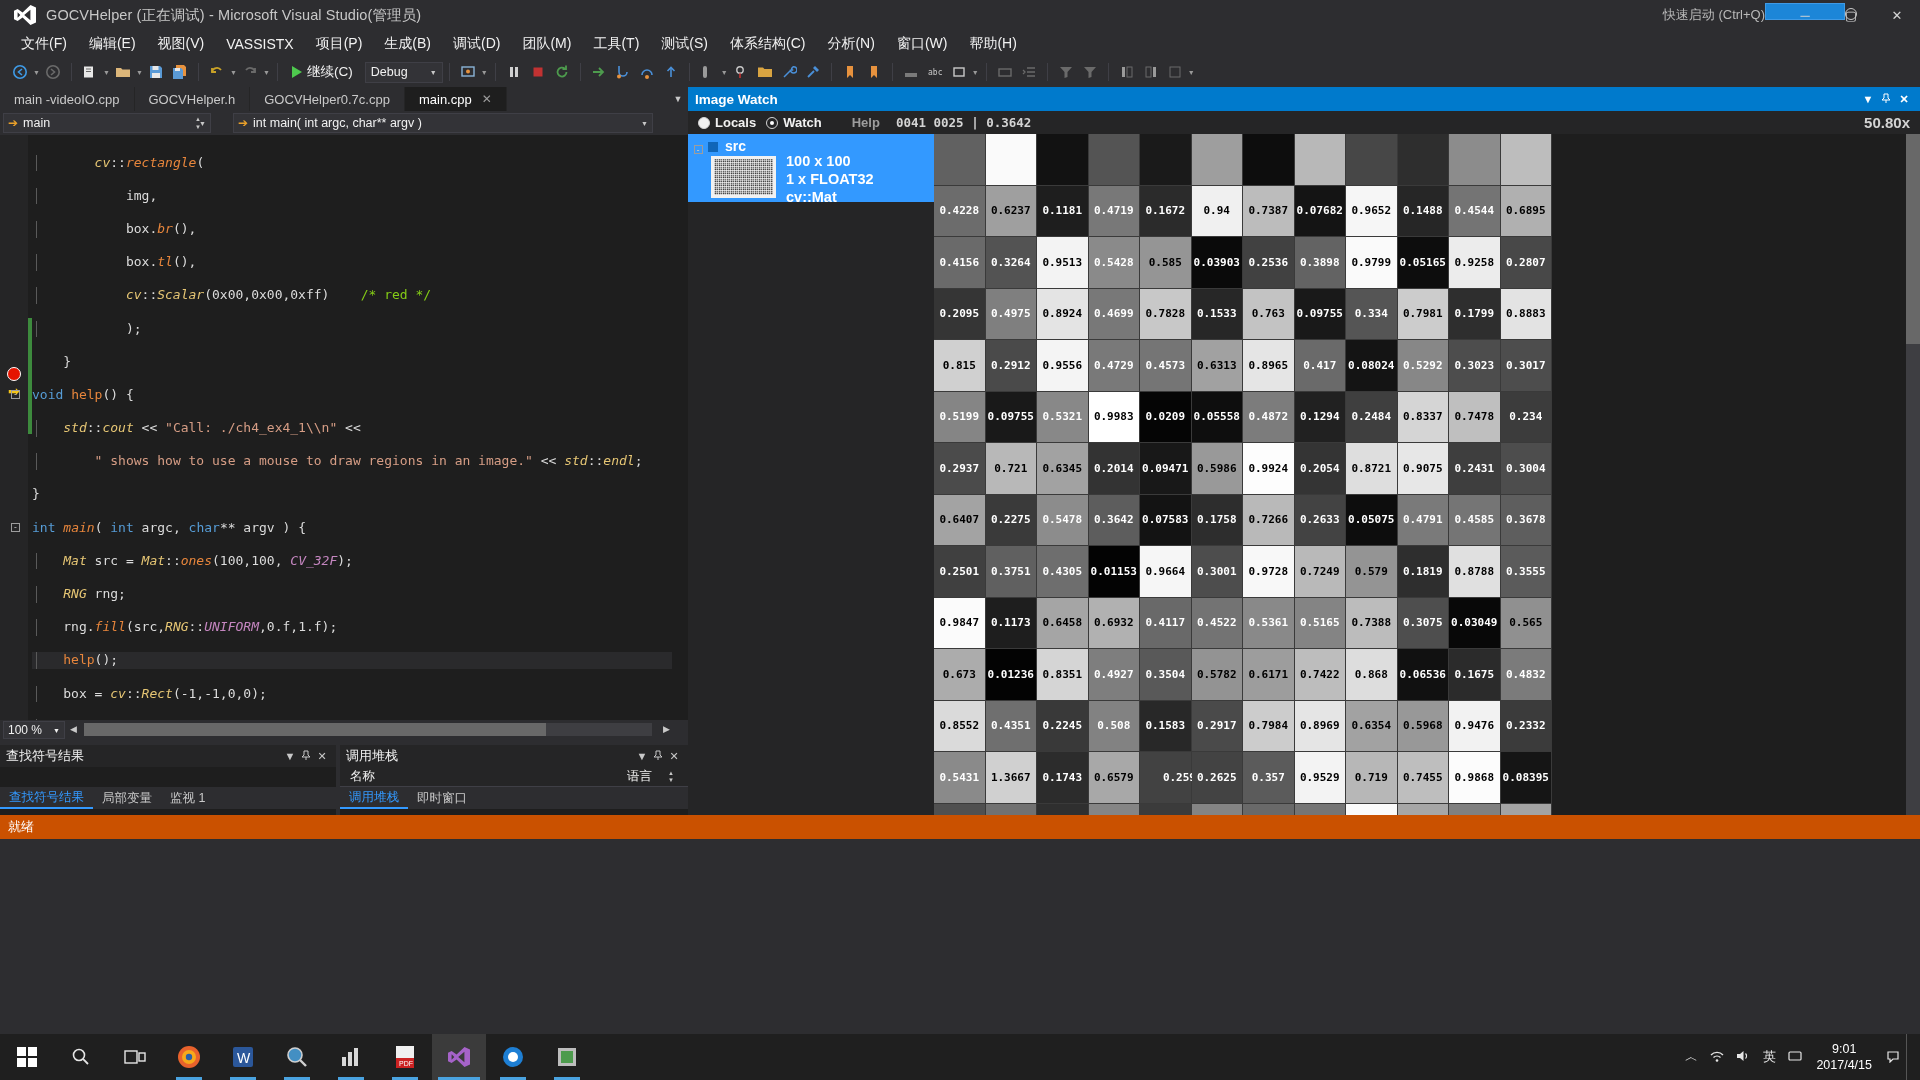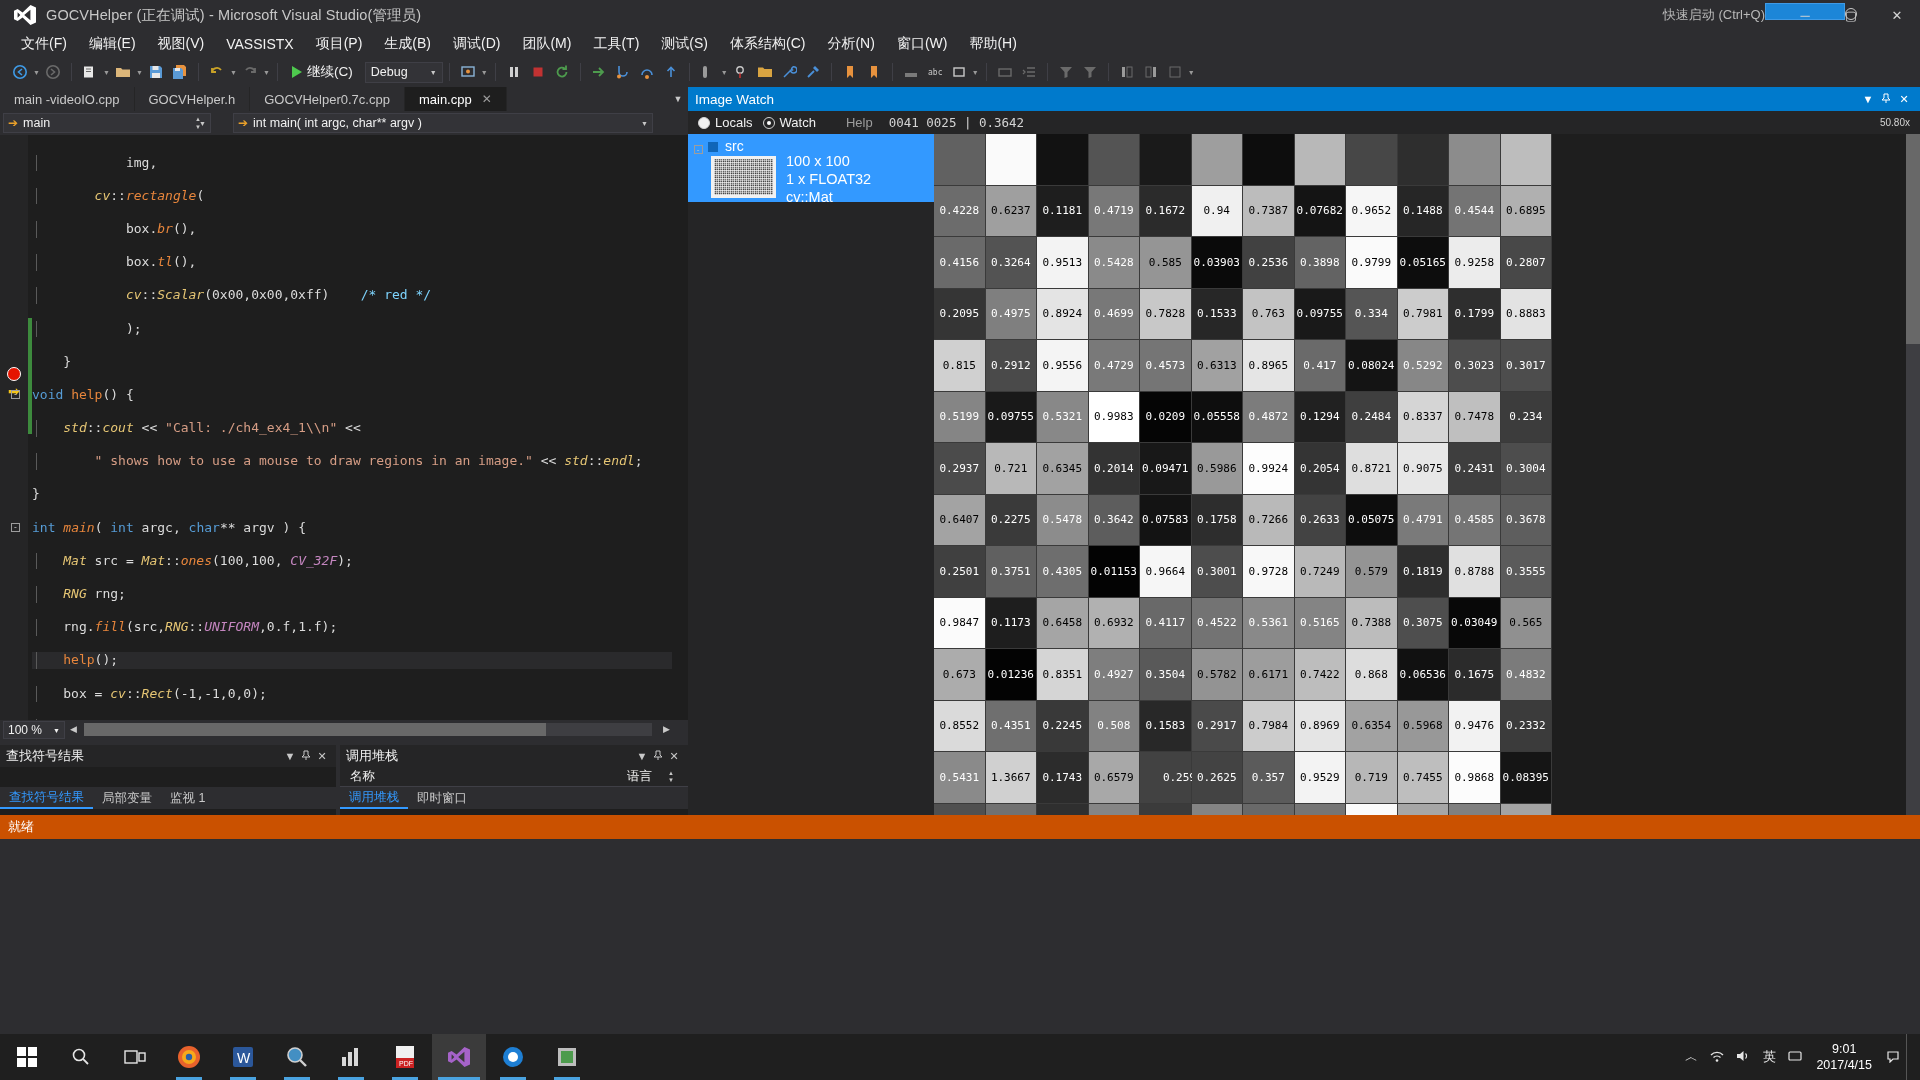--- a/index.html
+++ b/index.html
@@ -109,21 +109,21 @@
     font-family:"DejaVu Sans Mono", monospace; font-size:13px; line-height:16.6px;
     white-space:pre; color:#dcdcdc; padding-top:3px;
   }
   .ln { height:16.6px; position:relative; }
   .ln.hl { background:#2a2a2c; }
   .kw   { color:#569cd6; }
   .typ  { color:#e6c674; font-style:italic; }
   .fn   { color:#e8863c; font-style:italic; }
   .fnp  { color:#e8863c; }
   .str  { color:#d69d85; }
-  .cmt  { color:#7dd3fc; }
+  .cmt  { color:#84cc16; }
   .mac  { color:#c586c0; font-style:italic; }
   .pln  { color:#dcdcdc; }
   .fold {
     position:absolute; left:-21px; top:3px; width:9px; height:9px;
     border:1px solid #9d9d9d; font-size:8px; line-height:7px; text-align:center; color:#c8c8c8;
   }
   .vline { position:absolute; left:-14px; top:0; width:1px; height:16.6px; background:#5a5a5a; }
   .bp { position:absolute; left:7px; width:14px; height:14px; border-radius:50%; background:#e51400; border:1.5px solid #fff; }
   .yarrow { position:absolute; left:8px; width:13px; height:13px; color:#f5c518; font-size:14px; line-height:13px; }
   .chg { position:absolute; left:0; width:4px; background:#3d8a3d; }
@@ -165,38 +165,38 @@
                font-size:12.5px; color:#f1f1f1; border-bottom:1px solid #3f3f46; }
   .bw-colhdr span { padding:0 10px; }
   .bw-tabs {
     position:absolute; top:787px; height:22px; display:flex; align-items:center;
   }
   .bw-tab { padding:0 9px; height:22px; display:flex; align-items:center; font-size:12.5px; color:#c9c9c9; }
   .bw-tab.active { color:#3399ff; border-bottom:2px solid #3399ff; }
 
   
   .iw {
-    position:absolute; left:688px; top:87px; width:1232px; height:680px; background:#000000;
+    position:absolute; left:688px; top:87px; width:1232px; height:680px; background:#000000;font-weight:bold;
   }
   .iw-title {
     position:absolute; left:0; top:0; width:1232px; height:24px; background:#007acc;
     display:flex; align-items:center; padding:0 7px; color:#fff; font-size:13.5px;
   }
   .iw-title .dots { flex:1; height:1px; }
   .iw-title .ico { width:18px; text-align:center; font-size:11px; color:#ffffff; }
   .iw-tools {
     position:absolute; left:0; top:24px; width:1232px; height:23px;
     display:flex; align-items:center; background:#252526; font-size:13px; color:#f1f1f1;
   }
   .radio { width:12px; height:12px; border-radius:50%; border:1.5px solid #d4d4d4; margin:0 5px 0 10px; display:inline-block; position:relative; }
   .radio.on { background:#f1f1f1; }
   .radio.off:after{ content:""; position:absolute; left:3px; top:3px; width:4px;height:4px;background:#fff;border-radius:50%; }
   .iw-help { margin-left:30px; color:#9d9d9d; font-size:13px; }
   .iw-coord { margin-left:16px; font-family:"DejaVu Sans Mono", monospace; font-size:12.5px; color:#d4d4d4; }
-  .iw-zoom { position:absolute; right:10px; font-size:10px; color:#d4d4d4; }
+  .iw-zoom { position:absolute; right:10px; font-size:15px; color:#d4d4d4; }
 
   .iw-list {
     position:absolute; left:0; top:47px; width:246px; height:681px; background:#252526;
   }
   .iw-item {
     display:flex; align-items:flex-start; height:68px; padding-top:3px;
   }
   .iw-item.sel { background:#3399ff; }
   .iw-expander { width:20px; padding-top:4px; text-align:center; }
   .iw-expander div{ width:9px;height:9px;border:1px solid #9d9d9d;font-size:8px;line-height:7px;color:#c8c8c8;display:inline-block; }
@@ -552,22 +552,22 @@
   <div class="editor">
     <div class="ed-margin">
       <div class="bp" style="top:232px;"></div>
       <div class="yarrow" style="top:250px;">➡</div>
     </div>
     <div class="ed-changebar">
       <div class="chg" style="top:183px;height:116px;"></div>
     </div>
 
     <div class="ed-code">
+<div class="ln"><span style="display:inline-block;width:8ch"></span><span class="vline" style="left:4px;"></span><span class="typ">cv</span><span class="pln">::</span><span class="fn">rectangle</span><span class="pln">(</span></div>
 <div class="ln"><span style="display:inline-block;width:12ch"></span><span class="vline" style="left:4px;"></span><span class="pln">img,</span></div>
-<div class="ln"><span style="display:inline-block;width:8ch"></span><span class="vline" style="left:4px;"></span><span class="typ">cv</span><span class="pln">::</span><span class="fn">rectangle</span><span class="pln">(</span></div>
 <div class="ln"><span style="display:inline-block;width:12ch"></span><span class="vline" style="left:4px;"></span><span class="pln">box.</span><span class="fn">br</span><span class="pln">(),</span></div>
 <div class="ln"><span style="display:inline-block;width:12ch"></span><span class="vline" style="left:4px;"></span><span class="pln">box.</span><span class="fn">tl</span><span class="pln">(),</span></div>
 <div class="ln"><span style="display:inline-block;width:12ch"></span><span class="vline" style="left:4px;"></span><span class="typ">cv</span><span class="pln">::</span><span class="typ">Scalar</span><span class="pln">(0x00,0x00,0xff)    </span><span class="cmt">/* red */</span></div>
 <div class="ln"><span style="display:inline-block;width:12ch"></span><span class="vline" style="left:4px;"></span><span class="pln">);</span></div>
 <div class="ln"><span style="display:inline-block;width:4ch"></span><span class="pln">}</span></div>
 <div class="ln"><span class="fold">-</span><span class="kw">void</span><span class="pln"> </span><span class="fnp">help</span><span class="pln">() {</span></div>
 <div class="ln"><span style="display:inline-block;width:4ch"></span><span class="vline" style="left:4px;"></span><span class="typ">std</span><span class="pln">::</span><span class="typ">cout</span><span class="pln"> &lt;&lt; </span><span class="str">"Call: ./ch4_ex4_1\\n"</span><span class="pln"> &lt;&lt;</span></div>
 <div class="ln"><span style="display:inline-block;width:8ch"></span><span class="vline" style="left:4px;"></span><span class="str">" shows how to use a mouse to draw regions in an image."</span><span class="pln"> &lt;&lt; </span><span class="typ">std</span><span class="pln">::</span><span class="typ">endl</span><span class="pln">;</span></div>
 <div class="ln"><span class="pln">}</span></div>
 <div class="ln"><span class="fold">-</span><span class="kw">int</span><span class="pln"> </span><span class="fn">main</span><span class="pln">( </span><span class="kw">int</span><span class="pln"> argc, </span><span class="kw">char</span><span class="pln">** argv ) {</span></div>

